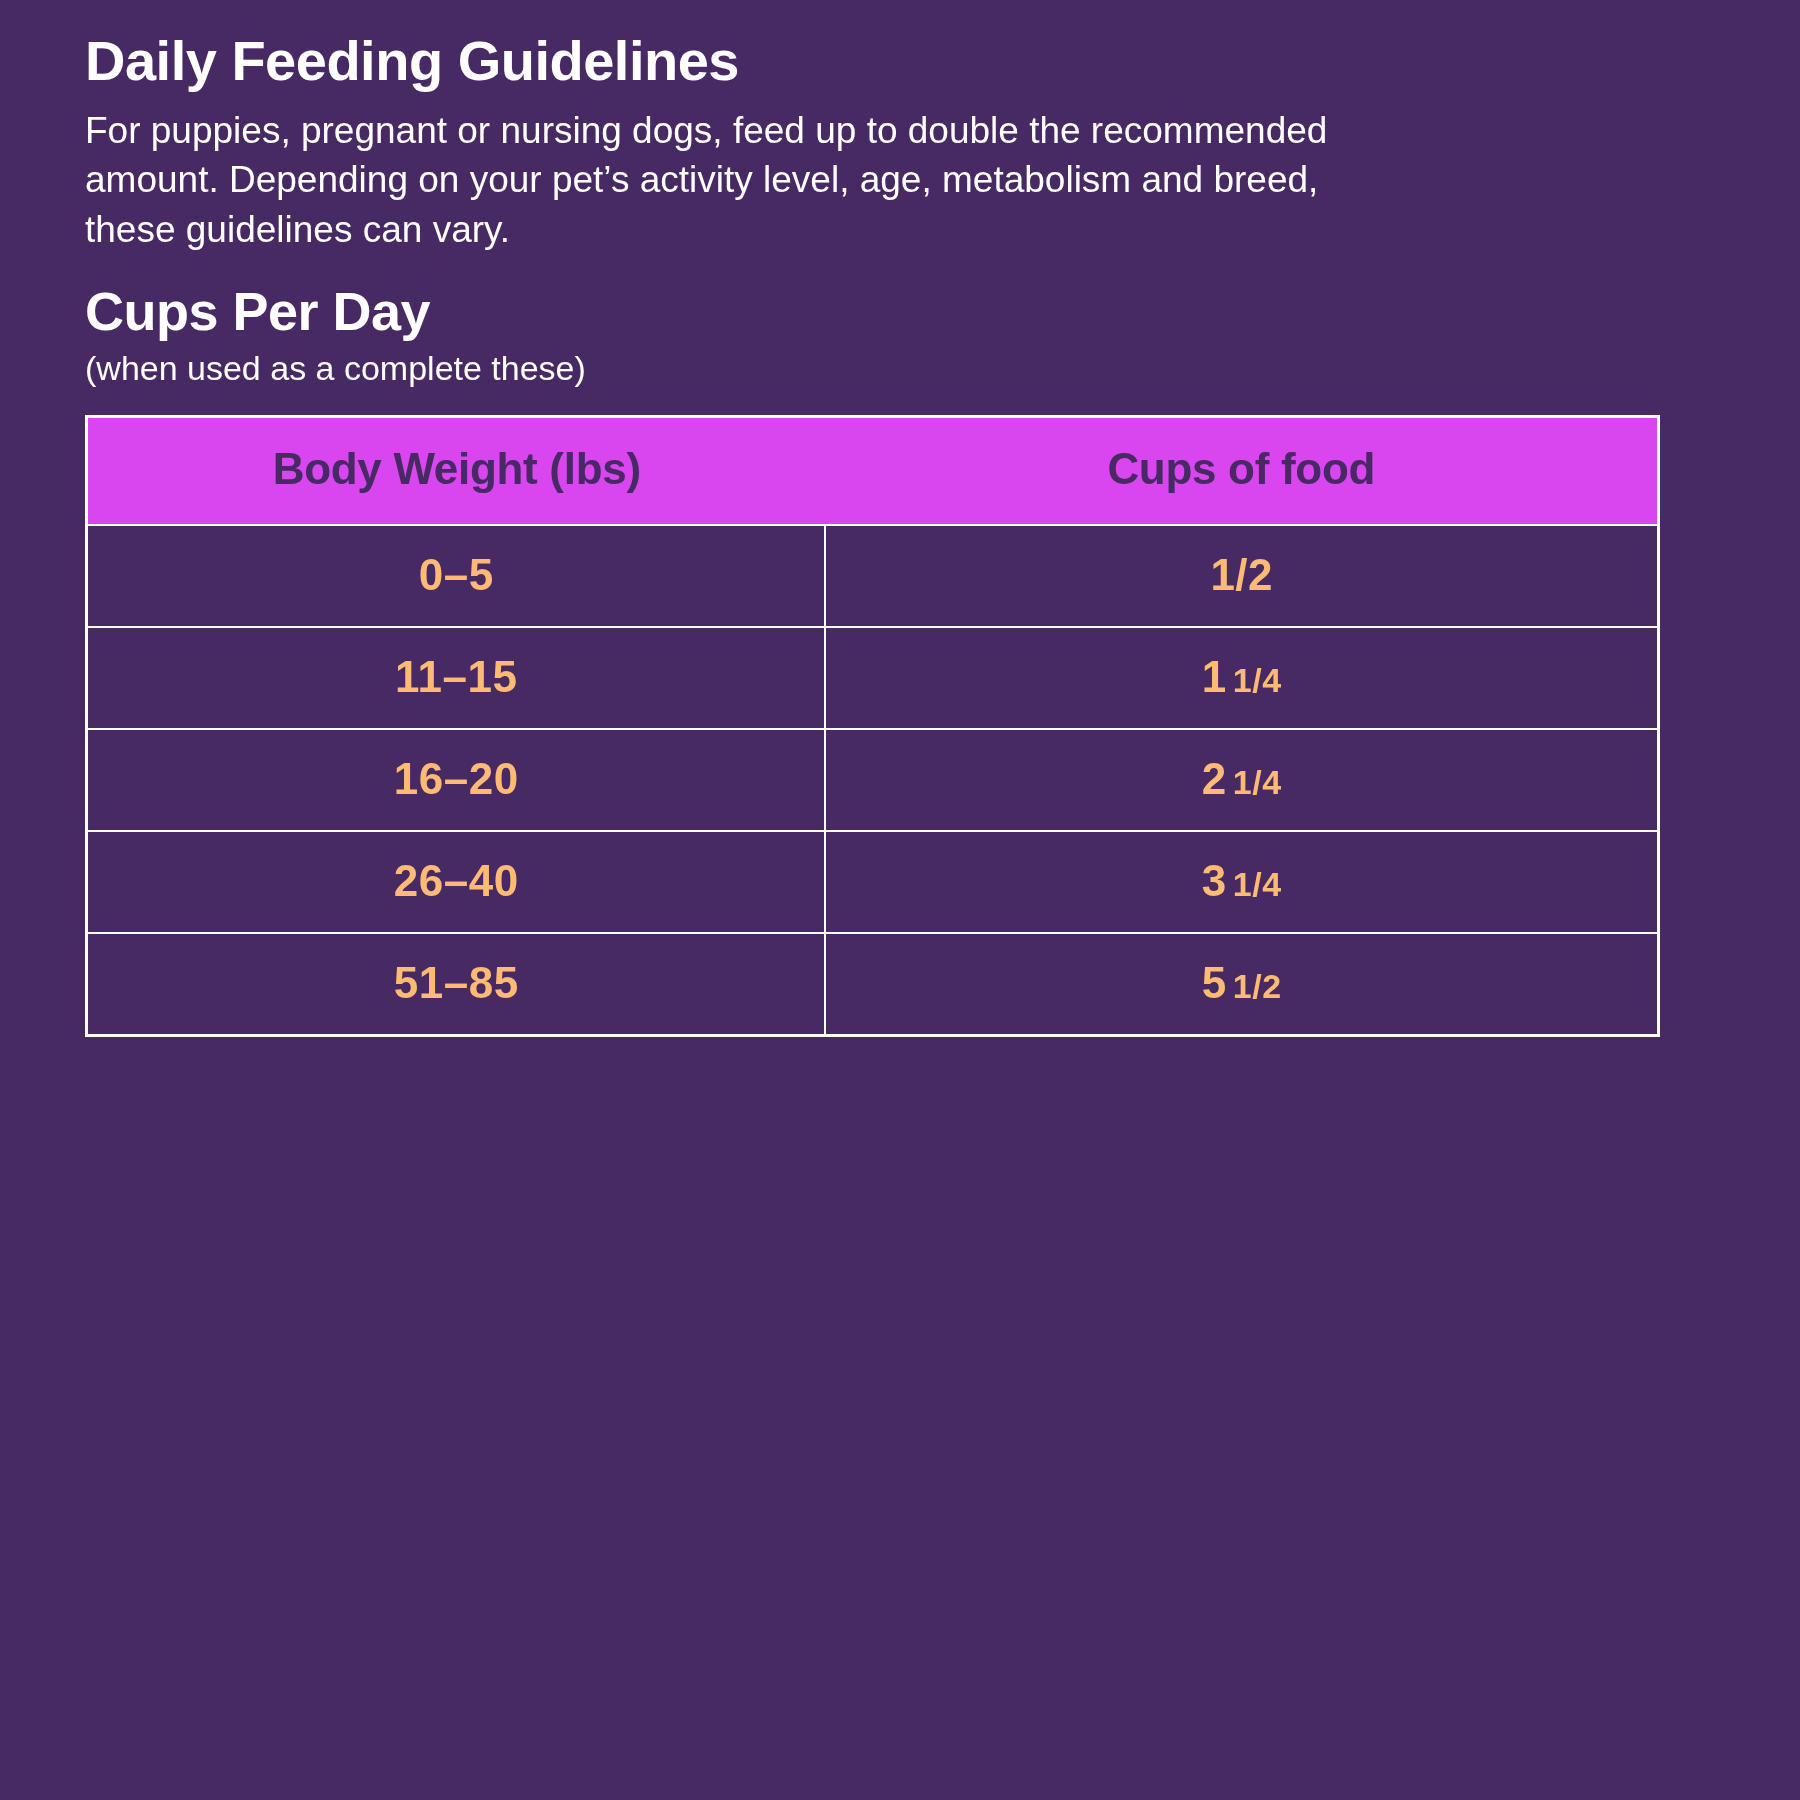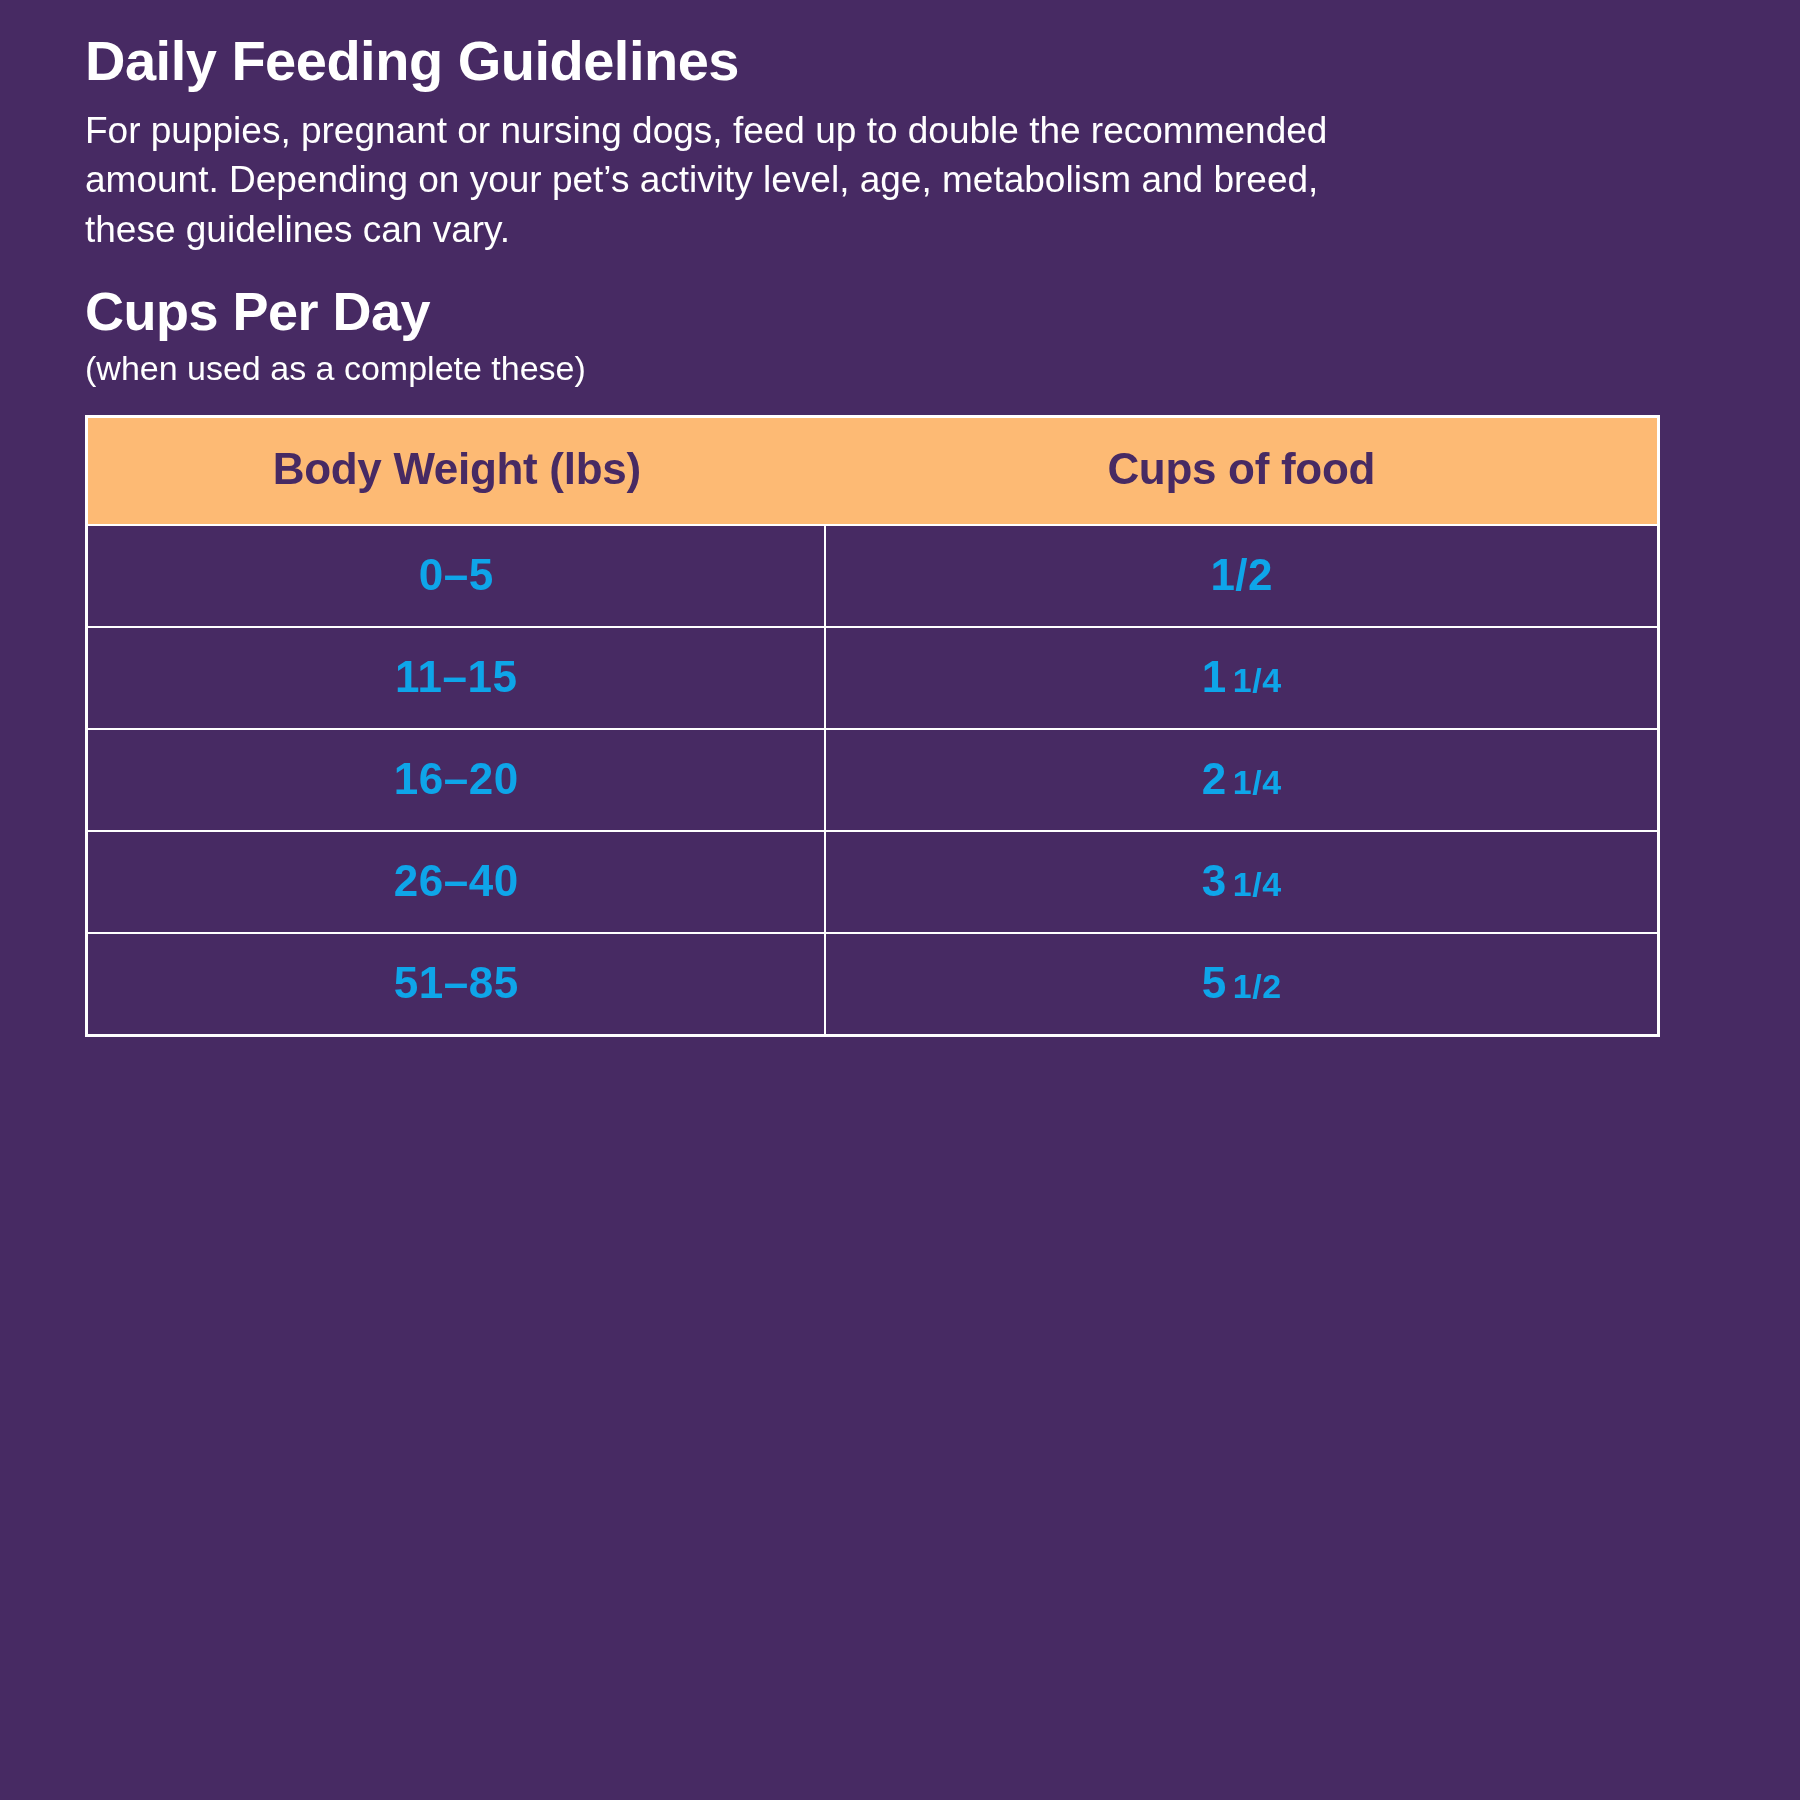--- a/index.html
+++ b/index.html
@@ -48,32 +48,32 @@
     margin: 0 0 26px 0;
     line-height: 1.2;
   }
   .table {
     width: 1575px;
     border: 3px solid #ffffff;
     border-collapse: collapse;
     table-layout: fixed;
   }
   .table thead th {
-    background: #fdba74;
+    background: #d946ef;
     color: #472a63;
     font-size: 44px;
     font-weight: bold;
     padding: 26px 0 30px 0;
     letter-spacing: -0.3px;
     border: none;
   }
   .table tbody td {
     border: 2px solid #ffffff;
     text-align: center;
-    color: #0ea5e9;
+    color: #fdba74;
     font-size: 44px;
     font-weight: bold;
     padding: 24px 0 26px 0;
     letter-spacing: 0.5px;
   }
   .table tbody tr:last-child td {
     border-bottom: none;
   }
   .table tbody td:first-child {
     border-left: none;

